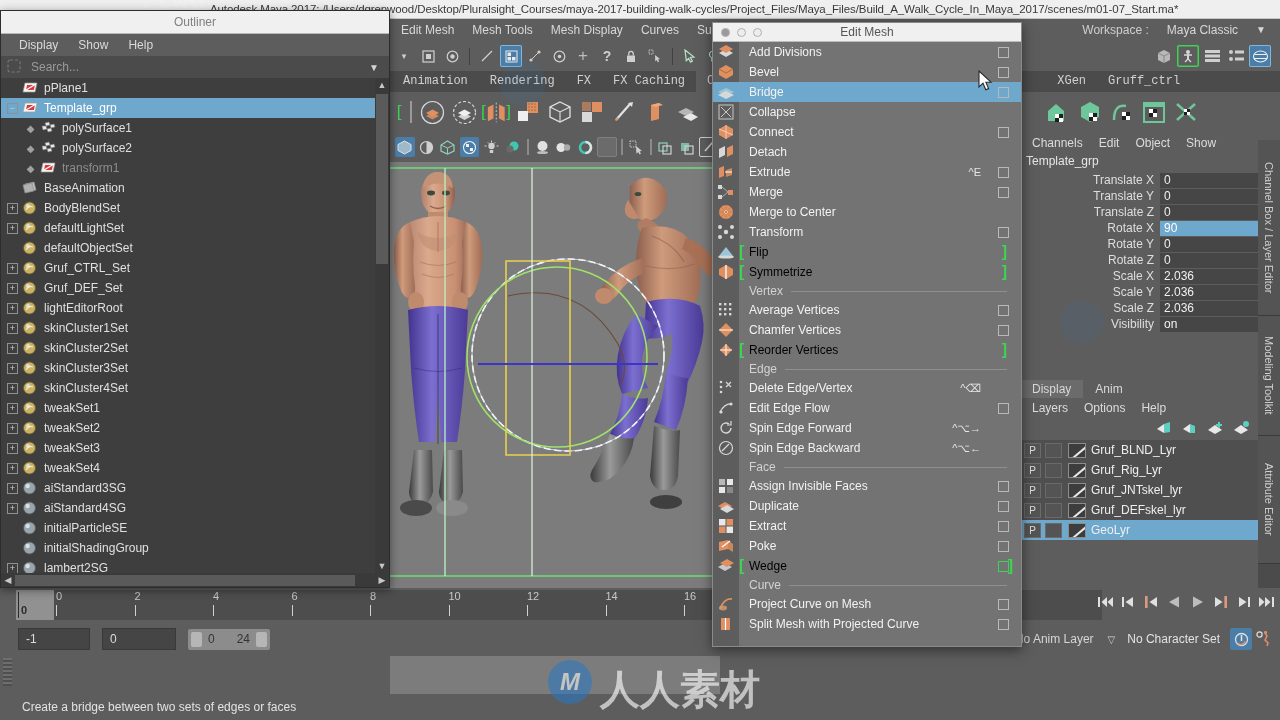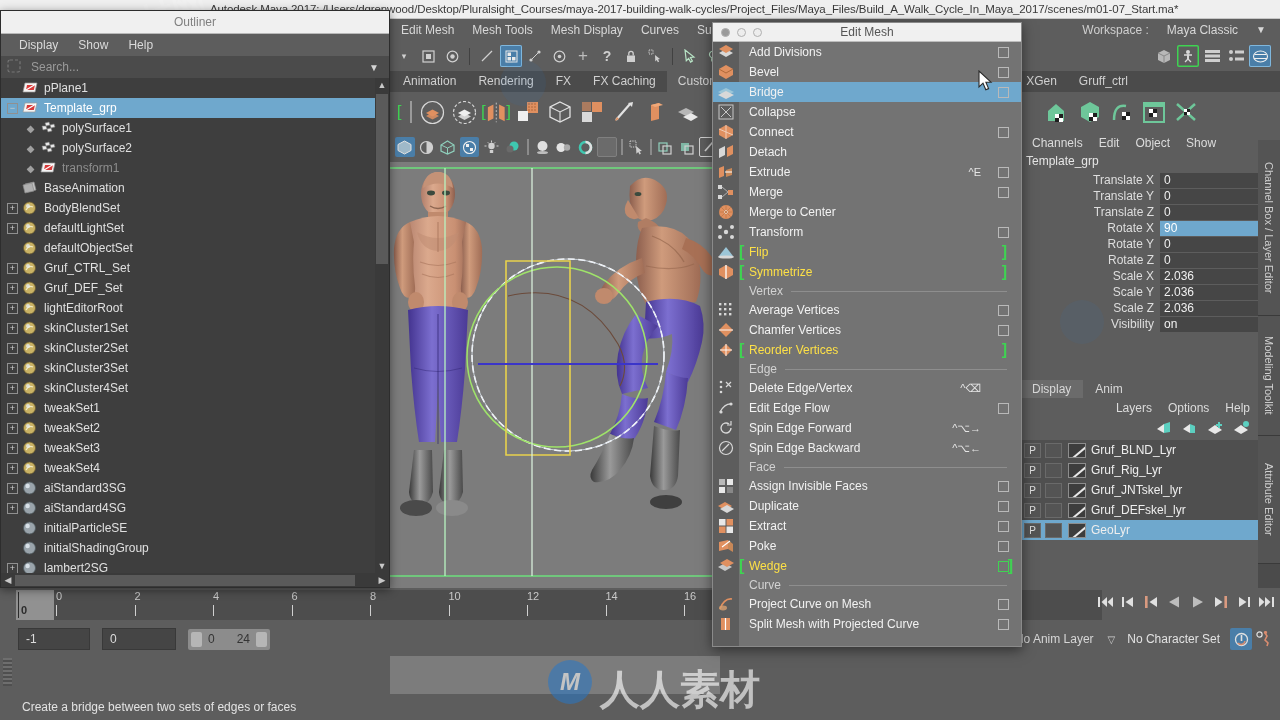--- a/index.html
+++ b/index.html
@@ -52,21 +52,21 @@
     border-radius: 1px;
   }
 
   
   #shelf-tabs {
     position: absolute; left: 0; top: 71px; width: 1280px; height: 21px;
     background: #4b4b4b; display: flex; align-items: flex-end;
   }
   .shelf-tab {
     height: 21px; line-height: 21px; padding: 0 11px; font-size: 12px;
-    color: #d0d0d0; background: #4b4b4b;
+    color: #d0d0d0; background: #4b4b4b; font-family: Liberation Mono, monospace;
   }
   .shelf-tab.active { background: #5d5d5d; }
 
   
   #shelf-icons {
     position: absolute; left: 0; top: 92px; width: 1280px; height: 40px;
     background: #5d5d5d; display: flex; align-items: center;
   }
   .shelf-ico {
     width: 30px; height: 32px; margin: 0 1px;
@@ -149,21 +149,21 @@
   #cb-objname { height: 18px; padding-left: 6px; font-size: 12px; color: #e6e6e6; }
   .cb-row { height: 16px; display: flex; align-items: center; font-size: 12px; }
   .cb-name { width: 140px; text-align: right; padding-right: 6px; color: #dedede; }
   .cb-val { flex: 1; height: 15px; background: #464646; color: #f0f0f0; padding-left: 4px; line-height: 15px; }
   .cb-val.hl { background: #6fa8cd; color: #ffffff; }
 
   #layer-editor { position: absolute; left: 0; top: 248px; width: 238px; bottom: 0; }
   .le-tabs { height: 18px; display: flex; align-items: center; }
   .le-tab { padding: 0 12px; font-size: 12px; color: #d8d8d8; line-height: 18px; }
   .le-tab.active { background: #6b6b6b; }
-  .le-menu { height: 20px; display: flex; align-items: center; padding-left: 4px; justify-content: flex-end; }
+  .le-menu { height: 20px; display: flex; align-items: center; padding-left: 4px; }
   .le-menu .mi { padding: 0 8px; font-size: 12px; color: #dcdcdc; }
   .le-toolrow { height: 22px; display: flex; align-items: center; justify-content: flex-end; padding-right: 8px; gap: 9px; }
   .le-list { background: #4f4f4f; }
   .le-row { height: 20px; display: flex; align-items: center; font-size: 12px; color: #eeeeee; }
   .le-row.sel { background: #6fa8cd; }
   .le-btn { width: 17px; height: 15px; margin-left: 4px; background: #545454; border: 1px solid #6a6a6a; font-size: 10px; text-align: center; line-height: 14px; color: #e0e0e0; }
   .le-swatch { width: 18px; height: 15px; margin: 0 5px 0 6px; background: #3d3d3d; border: 1px solid #8d8d8d; position: relative; overflow: hidden; }
   .le-swatch::after { content:''; position:absolute; left:-4px; top:7px; width:30px; height:1.5px; background:#e8e8e8; transform: rotate(-40deg); }
 
   
@@ -213,21 +213,21 @@
     height: 19px; background: #f0f0f0; border-bottom: 1px solid #bdbdbd;
     display: flex; align-items: center; justify-content: center; position: relative;
     font-size: 12px; color: #555;
   }
   .emm-dot { position: absolute; top: 5px; width: 9px; height: 9px; border-radius: 50%; border: 1px solid #b0b0b0; }
   #emm-body { position: absolute; left: 0; top: 19px; right: 0; bottom: 0; }
   .emm-item { height: 20px; display: flex; align-items: center; position: relative; }
   .emm-item.hl { background: #6fa8cd; }
   .emm-icon { width: 26px; height: 20px; display: flex; align-items: center; justify-content: center; flex: 0 0 auto; }
   .emm-lbl { font-size: 12px; color: #f2f2f2; padding-left: 10px; white-space: nowrap; }
-  .emm-lbl.green { color: #fde047; }
+  .emm-lbl.green { color: #000000; }
   .emm-acc { position: absolute; right: 40px; font-size: 11px; color: #e6e6e6; }
   .emm-box { position: absolute; right: 12px; width: 11px; height: 11px; border: 1px solid #b9b9b9; }
   .emm-box.green { border-color: #3fd352; }
   .emm-bracket { position: absolute; font-size: 16px; color: #3fd352; font-weight: bold; line-height: 20px; }
   .emm-sect { height: 18px; display: flex; align-items: center; }
   .emm-sect .t { font-size: 12px; color: #d2d2d2; padding-left: 36px; white-space: nowrap; }
   .emm-sect .ln { flex: 1; height: 1px; background: #8e8e8e; margin: 0 14px 0 8px; }
   #emm-strip { position: absolute; left: 0; top: 19px; width: 26px; bottom: 0; background: #5d5d5d; }
   #cursor-arrow { position: absolute; left: 978px; top: 70px; z-index: 95; }
 

